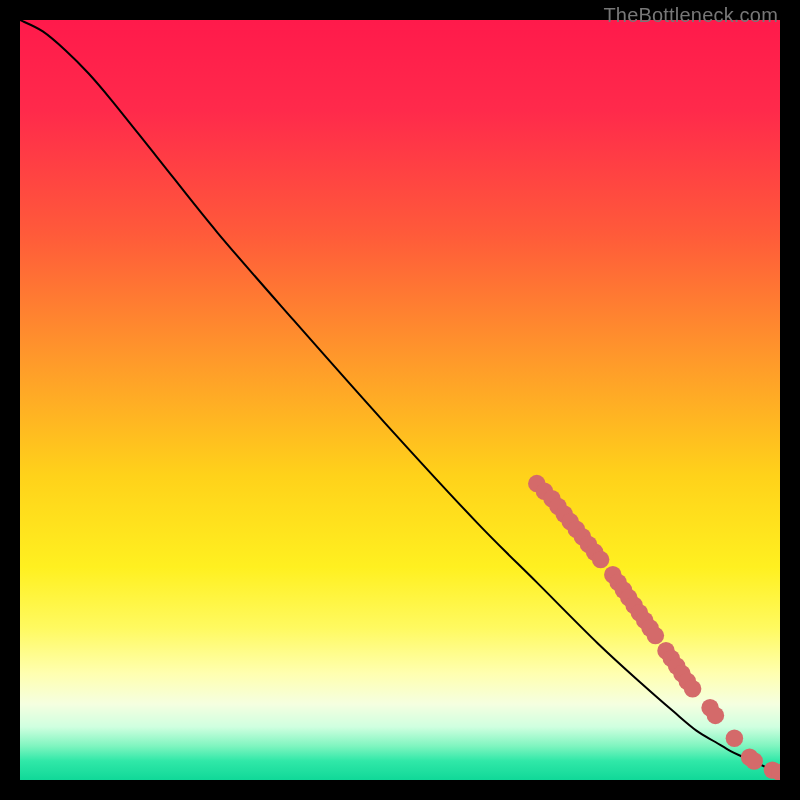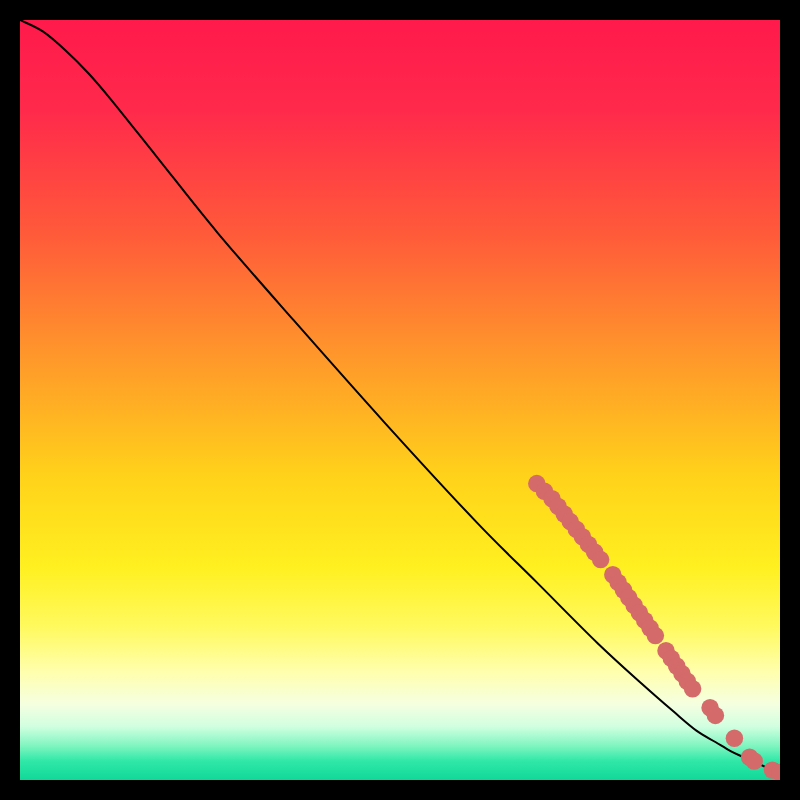--- a/index.html
+++ b/index.html
@@ -32,20 +32,21 @@
     top: 20px;
     width: 760px;
     height: 760px;
   }
   svg { display: block; }
 </style>
 </head>
 <body>
 
 <div class="stage">
+  <div class="watermark">TheBottleneck.com</div>
 
   <div class="plot">
     <svg id="chart-svg" width="760" height="760" viewBox="0 0 760 760">
       <defs>
         <linearGradient id="bg-grad" x1="0" y1="0" x2="0" y2="1">
             <stop offset="0%" stop-color="#ff1a4b"></stop>
             <stop offset="12%" stop-color="#ff2a4b"></stop>
             <stop offset="28.000000000000004%" stop-color="#ff5a3a"></stop>
             <stop offset="45%" stop-color="#ff9a2a"></stop>
             <stop offset="60%" stop-color="#ffd21a"></stop>

